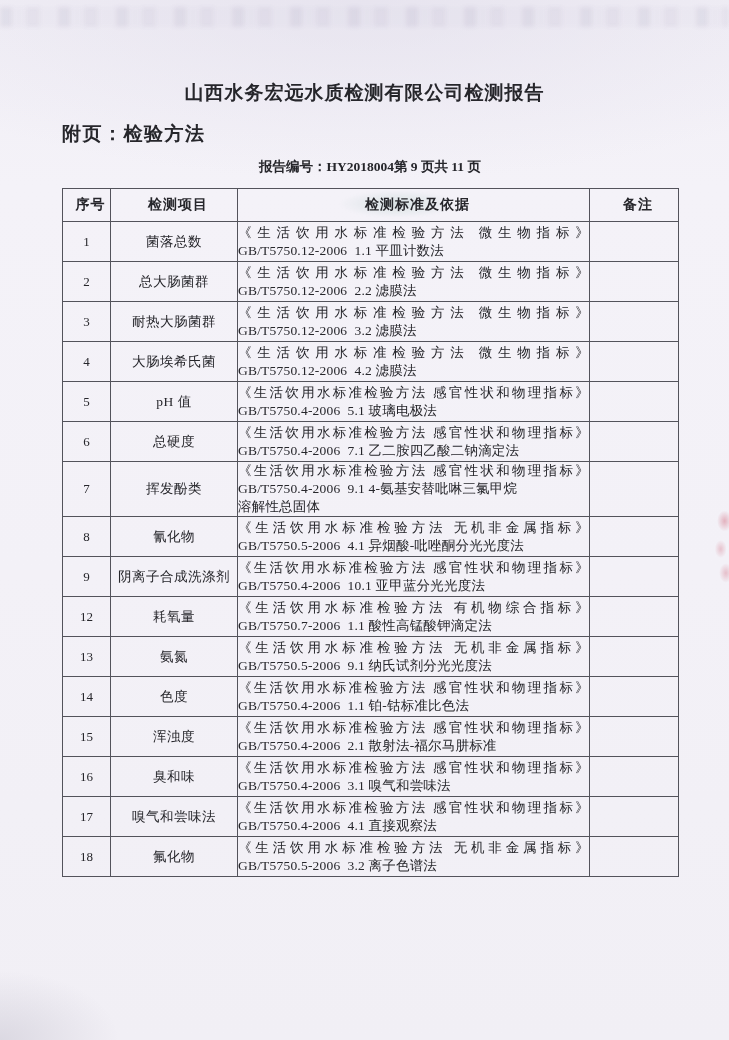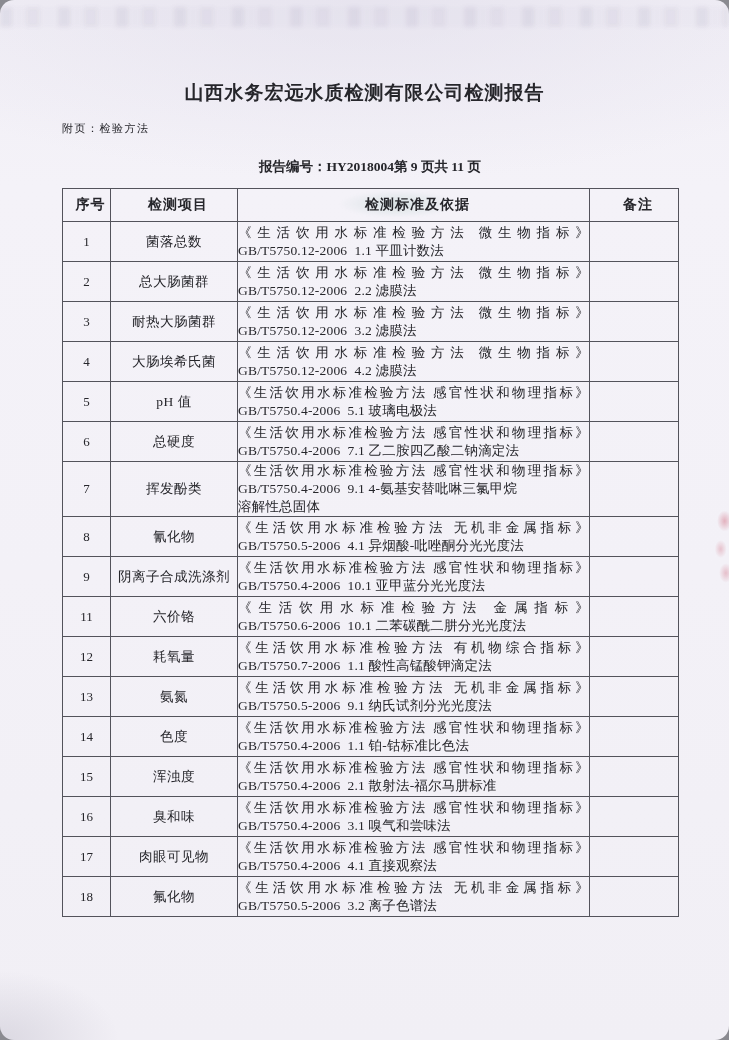--- a/index.html
+++ b/index.html
@@ -6,41 +6,40 @@
   .page{
     position:relative;
     width:729px;height:1040px;
     margin:0 auto;
     background:
       radial-gradient(ellipse 900px 300px at 50% 0%, rgba(223,219,233,.55), rgba(223,219,233,0) 60%),
       linear-gradient(180deg,#f1eff6 0%, #f4f2f8 18%, #f3f1f7 55%, #f1eff5 100%);
     font-family:"Liberation Serif","DejaVu Serif",serif;
     color:var(--ink,#26262b);
     overflow:hidden;
-    border-radius:14px;
   }
   .scan-band{
     position:absolute;top:7px;left:0;right:0;height:20px;
     background:repeating-linear-gradient(90deg,
       rgba(118,112,148,.14) 0 12px, rgba(118,112,148,.03) 12px 26px,
       rgba(118,112,148,.10) 26px 40px, rgba(118,112,148,.02) 40px 58px);
     filter:blur(2px);
     opacity:.8;
   }
   .corner-shade{
     position:absolute;left:0;bottom:0;width:120px;height:70px;
     background:radial-gradient(ellipse at 0% 100%, rgba(120,115,140,.18), rgba(120,115,140,0) 70%);
   }
   .title{
     position:absolute;top:80px;left:0;width:100%;
     text-align:center;font-size:19px;font-weight:bold;letter-spacing:1px;
   }
   .subtitle{
     position:absolute;top:121px;left:62px;
-    font-size:11px;font-weight:normal;letter-spacing:1.5px;
+    font-size:19px;font-weight:bold;letter-spacing:1.5px;
   }
   .report-line{
     position:absolute;top:158px;left:62px;width:616px;
     display:flex;justify-content:center;align-items:baseline;
     font-size:13.5px;font-weight:600;
   }
   table.methods{
     position:absolute;top:188px;left:62px;width:616px;
     border-collapse:collapse;table-layout:fixed;
   }
@@ -186,29 +185,20 @@
         <tr>
           <td class="c-no">9</td>
           <td class="c-item">阴离子合成洗涤剂</td>
           <td class="c-std">
             <div class="std-l1">《生活饮用水标准检验方法 感官性状和物理指标》</div>
             <div class="std-ln">GB/T5750.4-2006  10.1 亚甲蓝分光光度法</div>
           </td>
           <td class="c-rem"></td>
         </tr>
         <tr>
-          <td class="c-no">11</td>
-          <td class="c-item">六价铬</td>
-          <td class="c-std">
-            <div class="std-l1">《生活饮用水标准检验方法 金属指标》</div>
-            <div class="std-ln">GB/T5750.6-2006  10.1 二苯碳酰二肼分光光度法</div>
-          </td>
-          <td class="c-rem"></td>
-        </tr>
-        <tr>
           <td class="c-no">12</td>
           <td class="c-item">耗氧量</td>
           <td class="c-std">
             <div class="std-l1">《生活饮用水标准检验方法 有机物综合指标》</div>
             <div class="std-ln">GB/T5750.7-2006  1.1 酸性高锰酸钾滴定法</div>
           </td>
           <td class="c-rem"></td>
         </tr>
         <tr>
           <td class="c-no">13</td>
@@ -241,21 +231,21 @@
           <td class="c-no">16</td>
           <td class="c-item">臭和味</td>
           <td class="c-std">
             <div class="std-l1">《生活饮用水标准检验方法 感官性状和物理指标》</div>
             <div class="std-ln">GB/T5750.4-2006  3.1 嗅气和尝味法</div>
           </td>
           <td class="c-rem"></td>
         </tr>
         <tr>
           <td class="c-no">17</td>
-          <td class="c-item">肉眼可见物</td>
+          <td class="c-item">嗅气和尝味法</td>
           <td class="c-std">
             <div class="std-l1">《生活饮用水标准检验方法 感官性状和物理指标》</div>
             <div class="std-ln">GB/T5750.4-2006  4.1 直接观察法</div>
           </td>
           <td class="c-rem"></td>
         </tr>
         <tr>
           <td class="c-no">18</td>
           <td class="c-item">氟化物</td>
           <td class="c-std">

